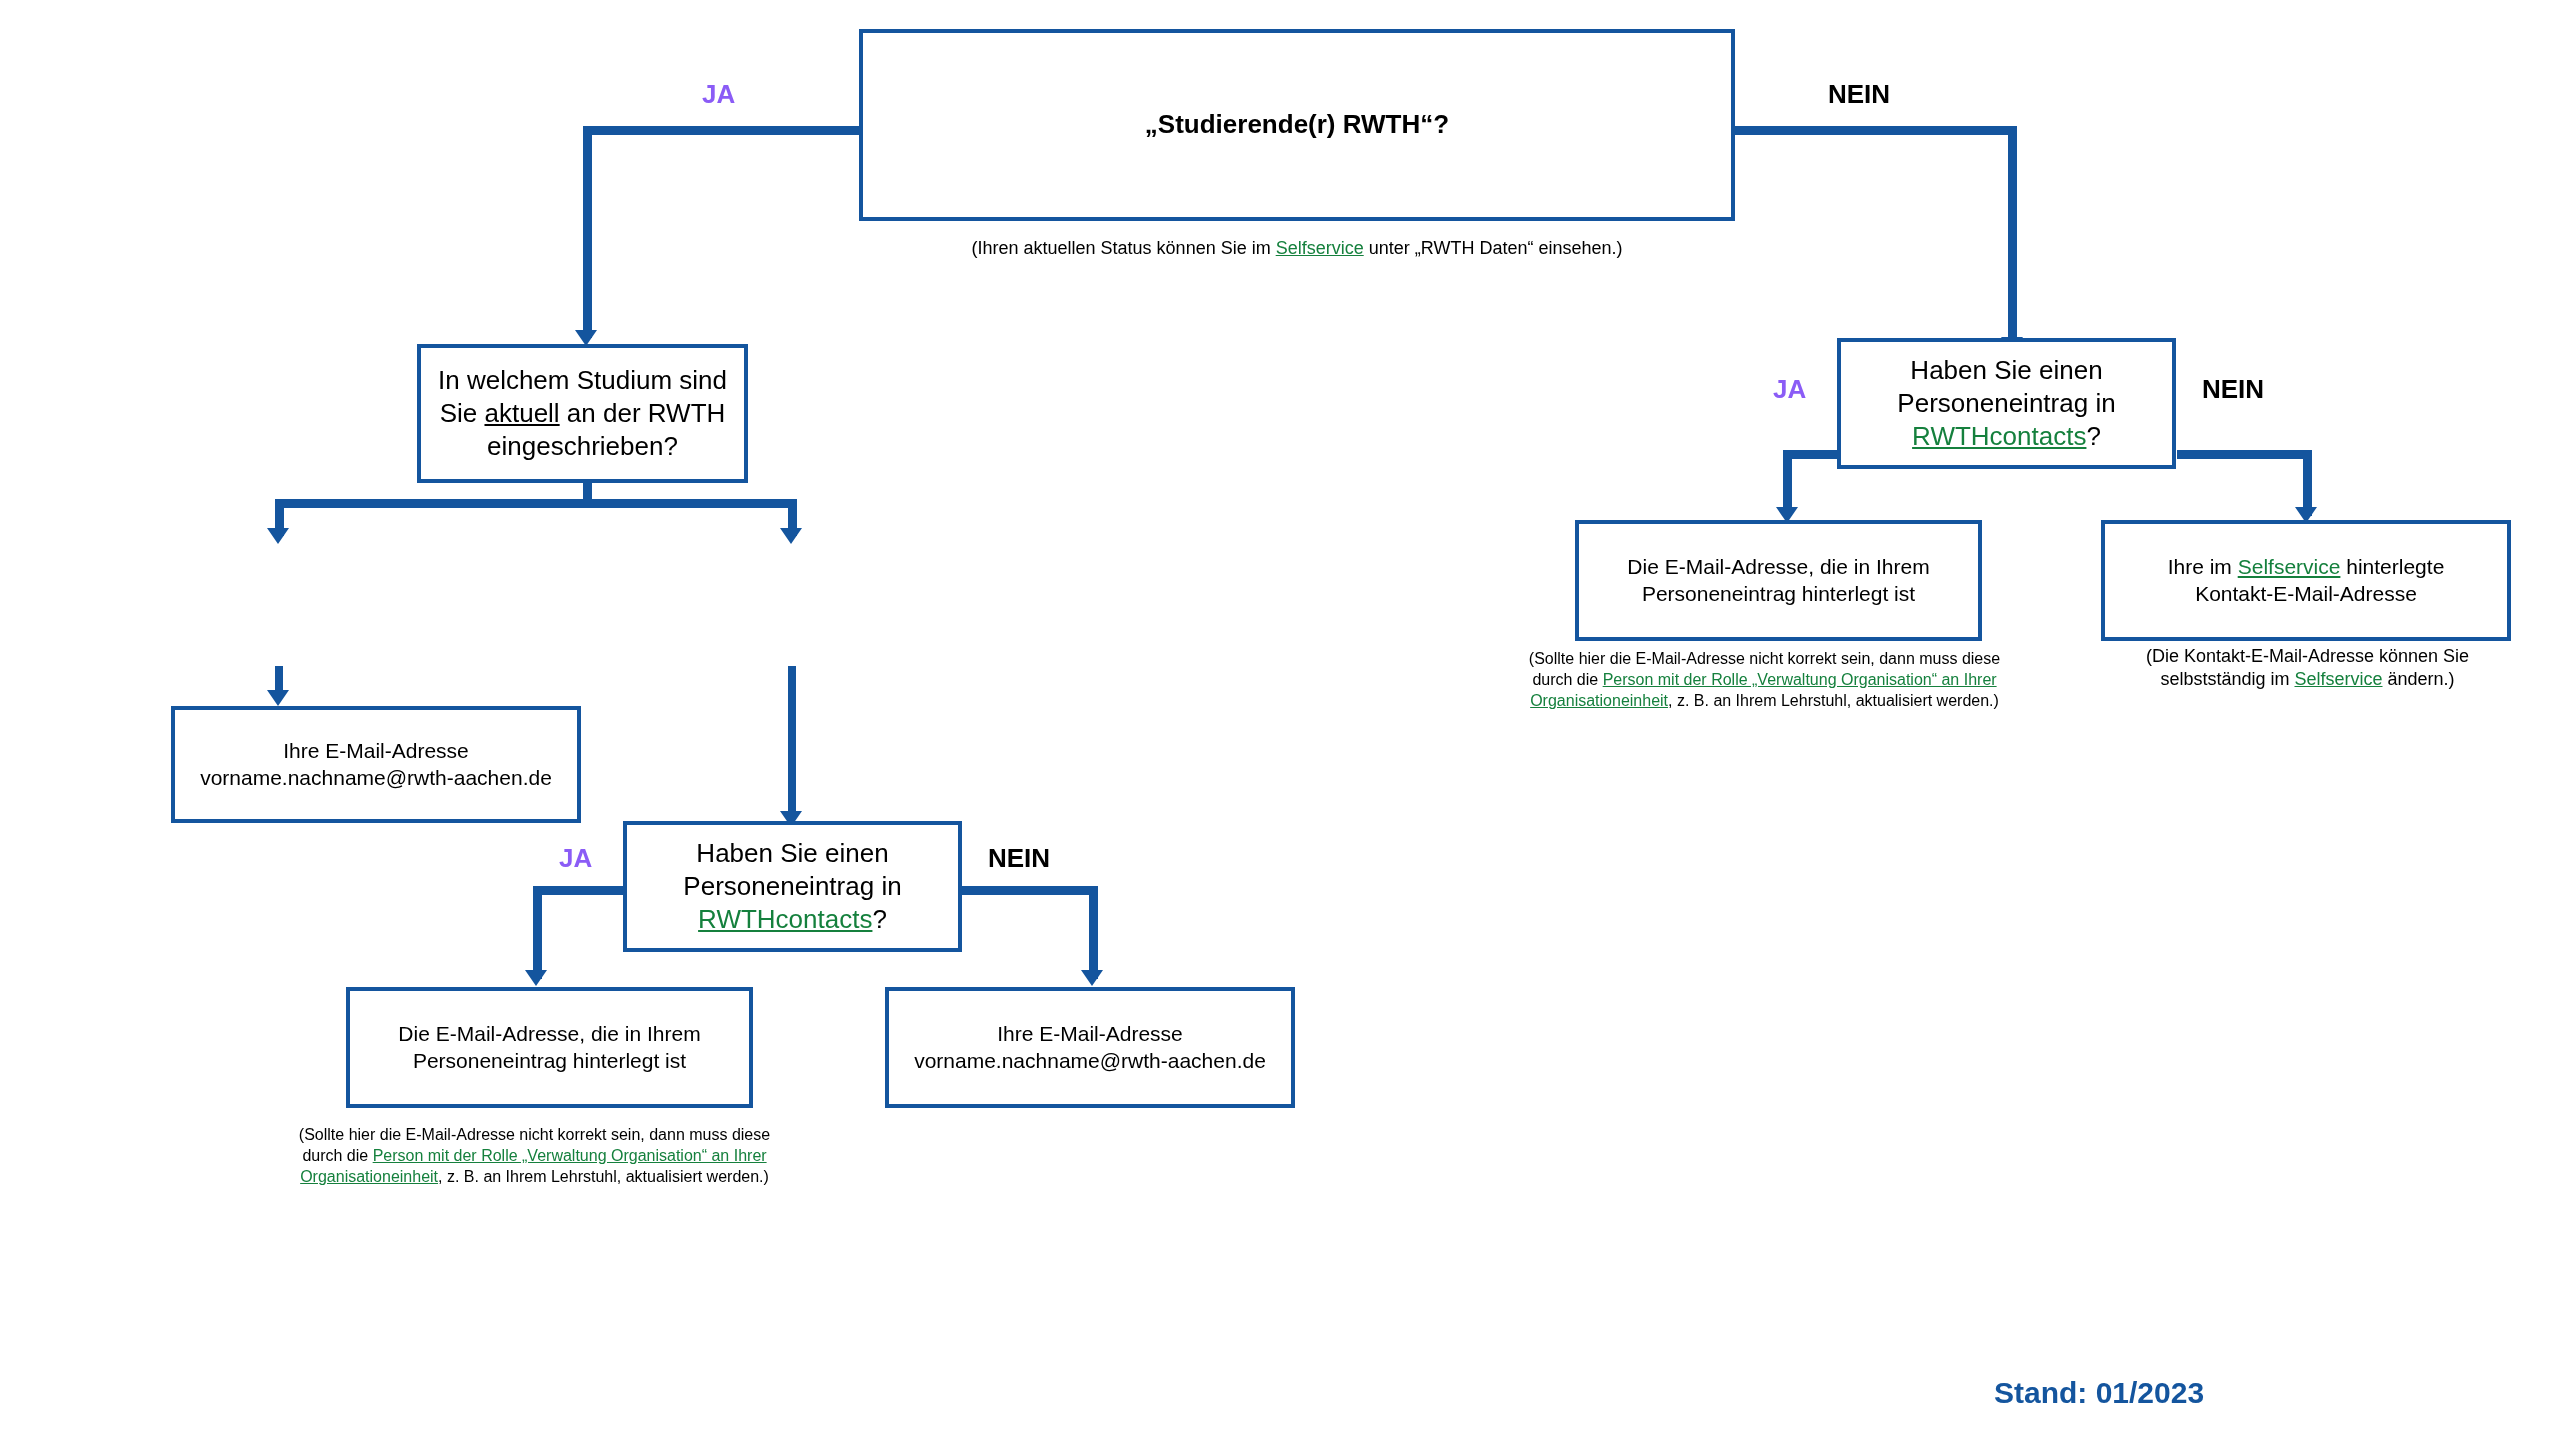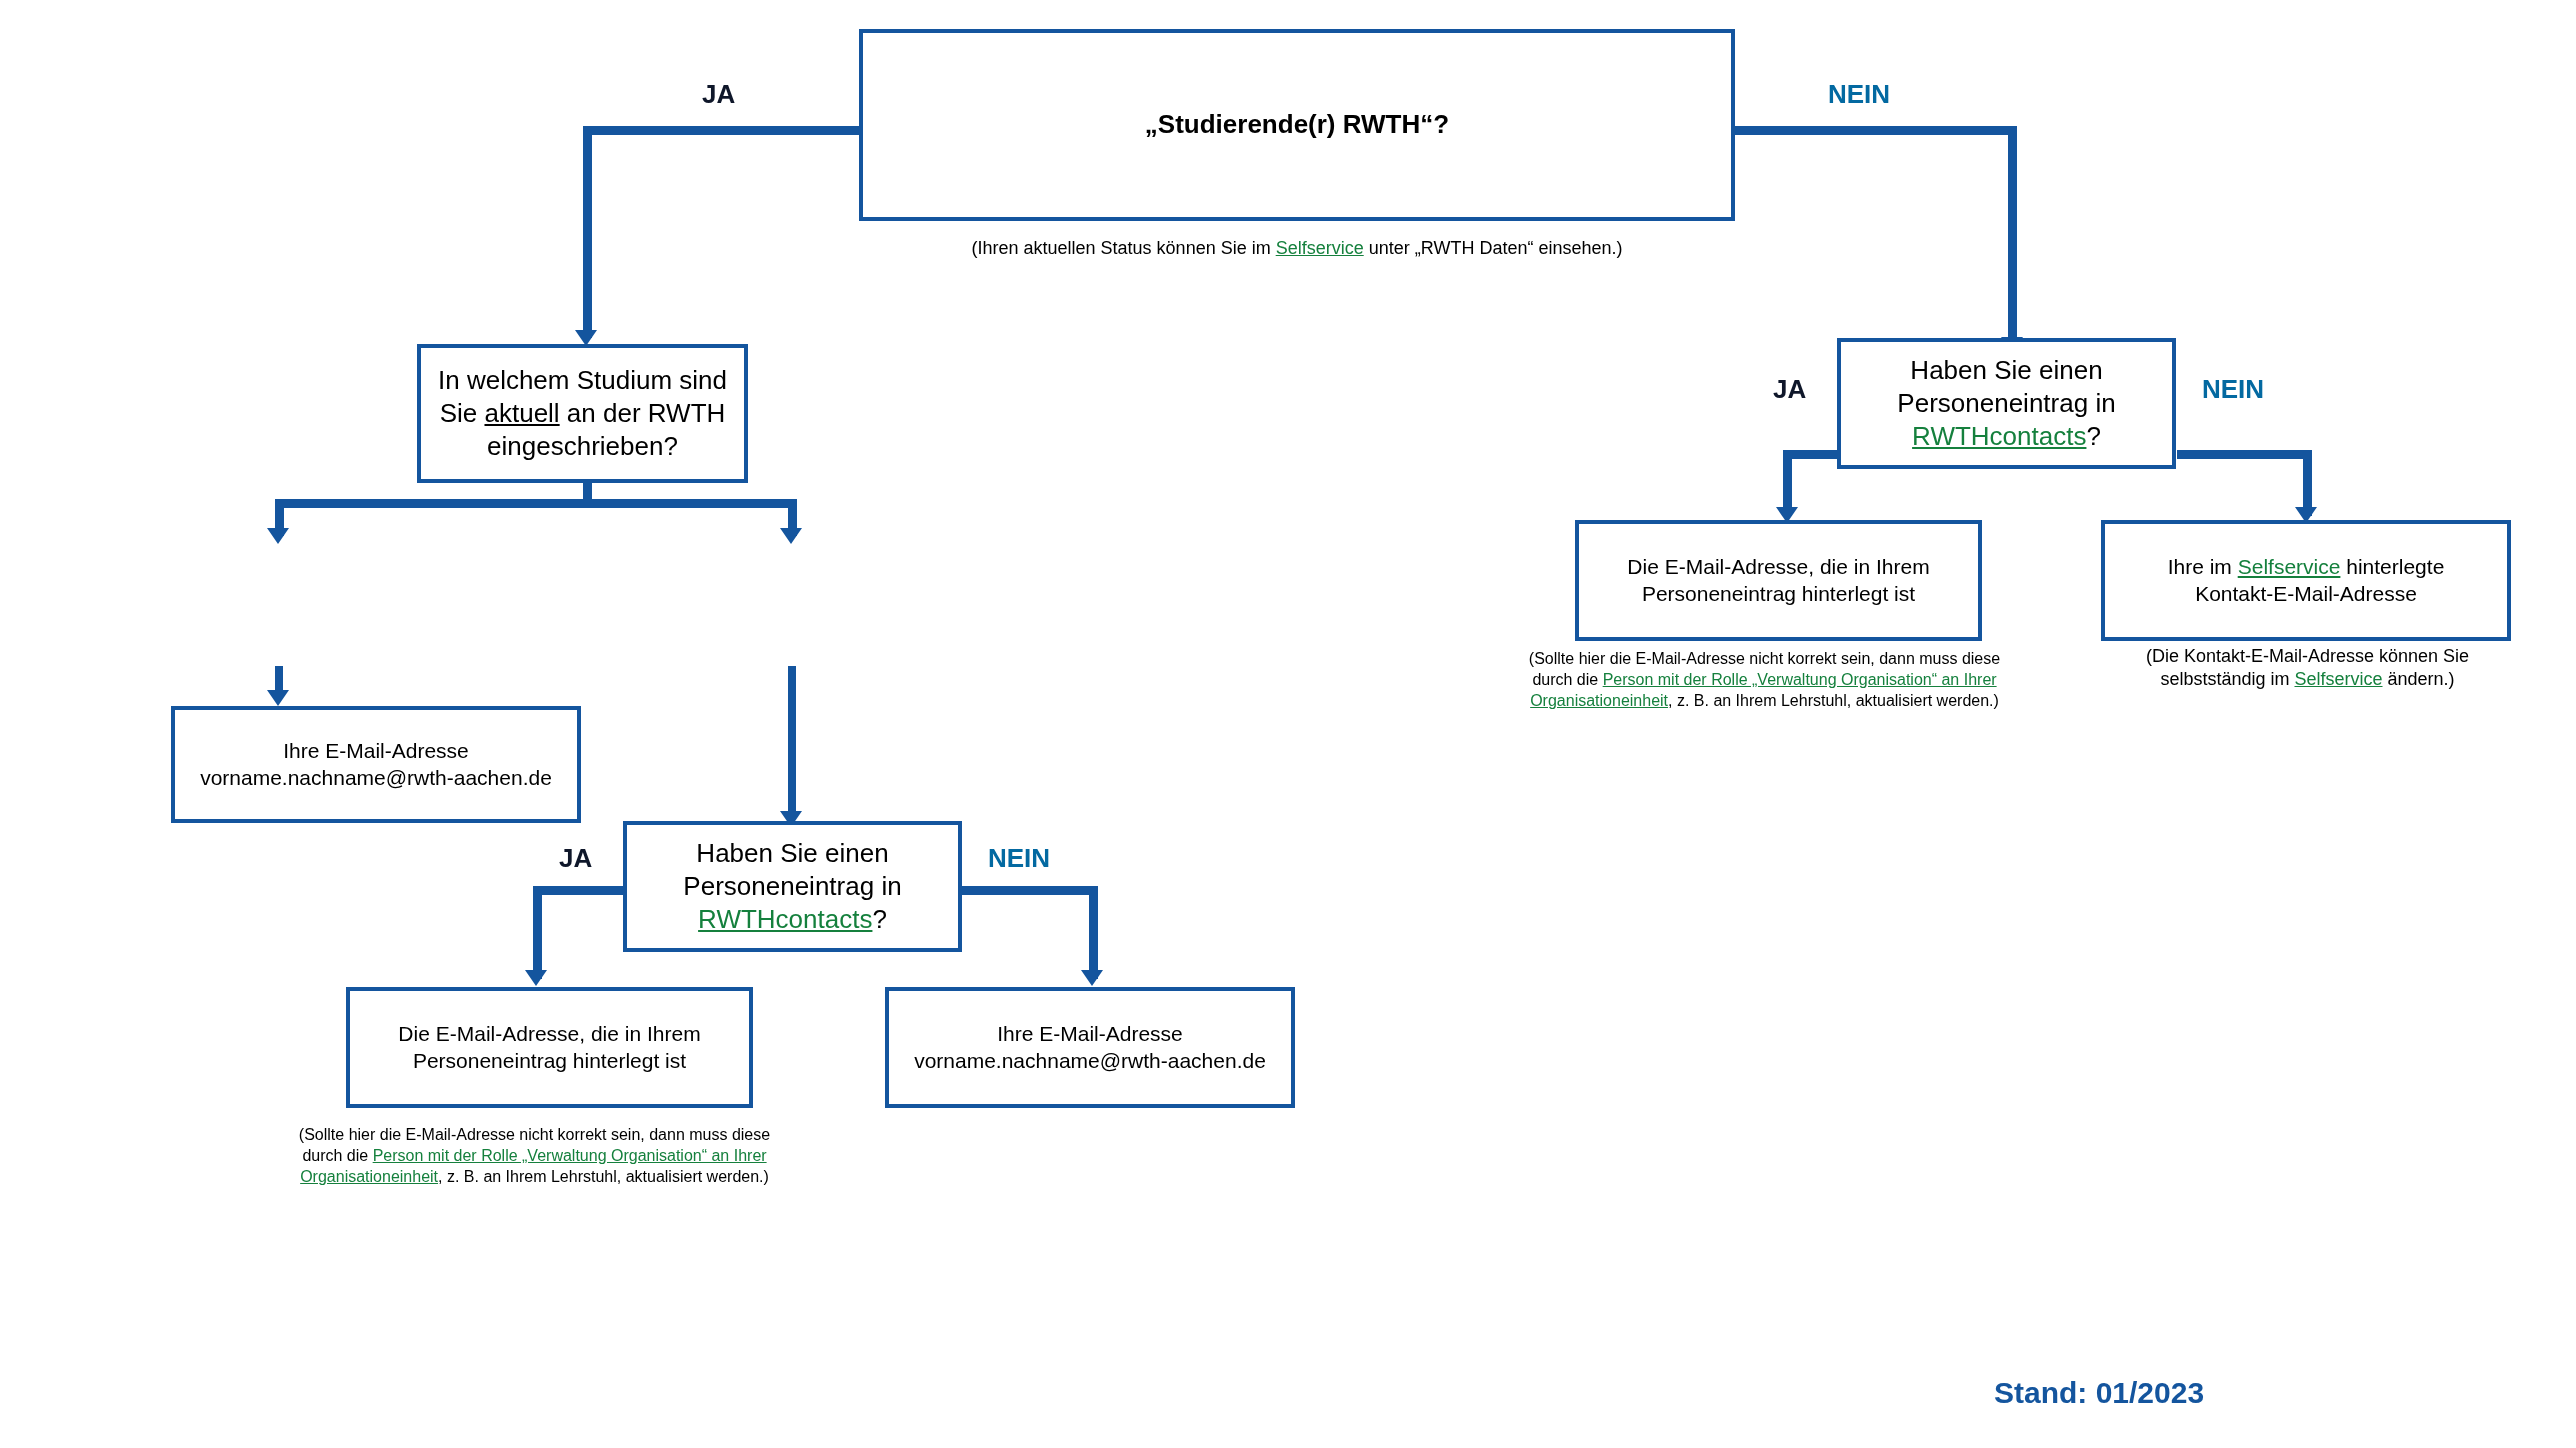--- a/index.html
+++ b/index.html
@@ -54,22 +54,22 @@
   }
 
   
   .lbl {
     position: absolute;
     font-size: 26px;
     font-weight: bold;
     z-index: 6;
     white-space: nowrap;
   }
-  .lbl.ja   { color: #0f172a; }
-  .lbl.nein { color: #0369a1; }
+  .lbl.ja   { color: #8b5cf6; }
+  .lbl.nein { color: #000000; }
 
   
   .caption {
     position: absolute;
     font-size: 18px;
     line-height: 1.3;
     text-align: center;
     color: #000000;
     z-index: 6;
   }

